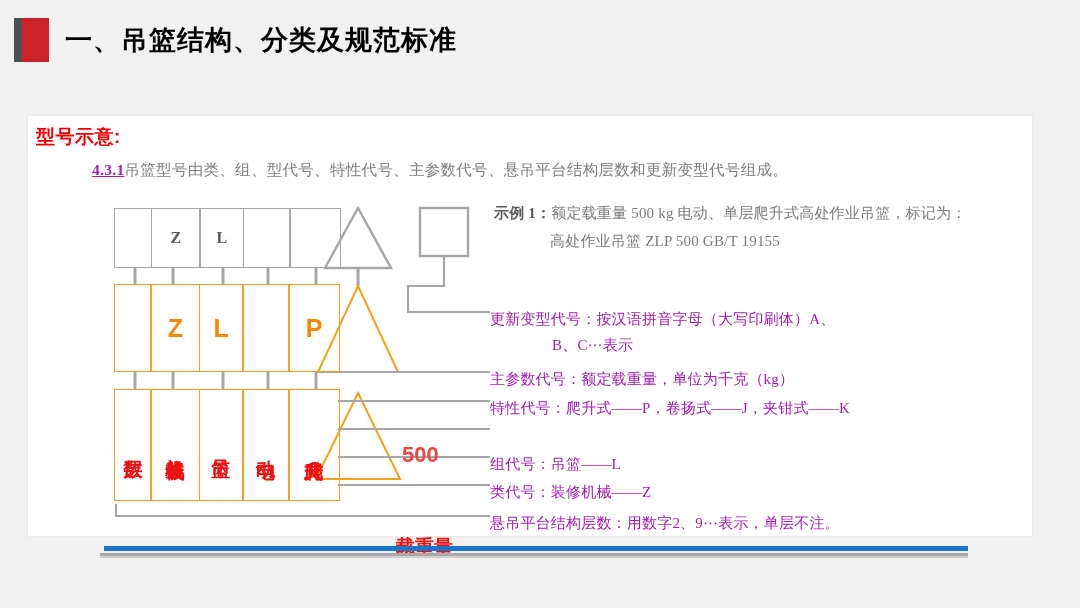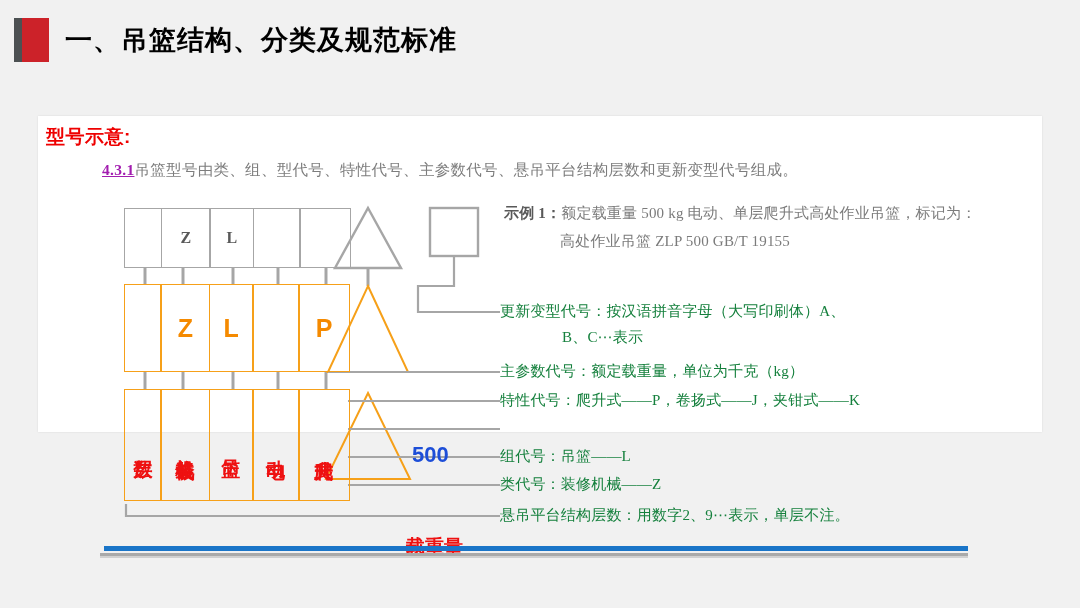--- a/index.html
+++ b/index.html
@@ -22,22 +22,22 @@
     width:27px;height:44px;background:#cc2229;
   }
   #page-title{
     margin-left:16px;
     font-size:27px;font-weight:bold;color:#000000;
     letter-spacing:1px;
     white-space:nowrap;
   }
   
   #content-card{
-    position:absolute;left:38px;top:116px;
-    width:1004px;height:316px;
+    position:absolute;left:28px;top:116px;
+    width:1004px;height:420px;
     background:#ffffff;
     box-shadow:0 0 2px rgba(0,0,0,.10);
   }
   #section-label{
     position:absolute;left:8px;top:8px;
     font-size:19px;font-weight:bold;color:#ee0000;
     letter-spacing:.5px;
   }
   #clause-line{
     position:absolute;left:64px;top:44px;
@@ -85,34 +85,34 @@
   }
   .c0{width:38px;}
   .c1{width:50px;}
   .c2{width:45px;}
   .c3{width:48px;}
   .c4{width:52px;}
 
   
   #tri-500-label{
     position:absolute;left:374px;top:326px;
-    font-size:22px;font-weight:bold;color:#1d4ed8;
+    font-size:22px;font-weight:bold;color:#ef4444;
   }
   #tri-load-label{
     position:absolute;left:368px;top:418px;
     font-size:19px;font-weight:bold;color:#ee1111;
     white-space:nowrap;
   }
 
   
   .leg{
     position:absolute;left:462px;
-    font-size:15px;color:#15803d;
-    font-family:"Liberation Serif","DejaVu Serif",serif;
-    white-space:nowrap;letter-spacing:.2px;
+    font-size:15px;color:#a21caf;
+    font-family:"Liberation Serif","DejaVu Serif",serif;
+    white-space:nowrap;letter-spacing:.2px;margin-top:8px;
   }
   .example{
     position:absolute;left:466px;
     font-size:15px;color:#7b7b7b;
     font-family:"Liberation Serif","DejaVu Serif",serif;
     white-space:nowrap;letter-spacing:.2px;
   }
   .example b{color:#595959;text-align:right;}
 
   

